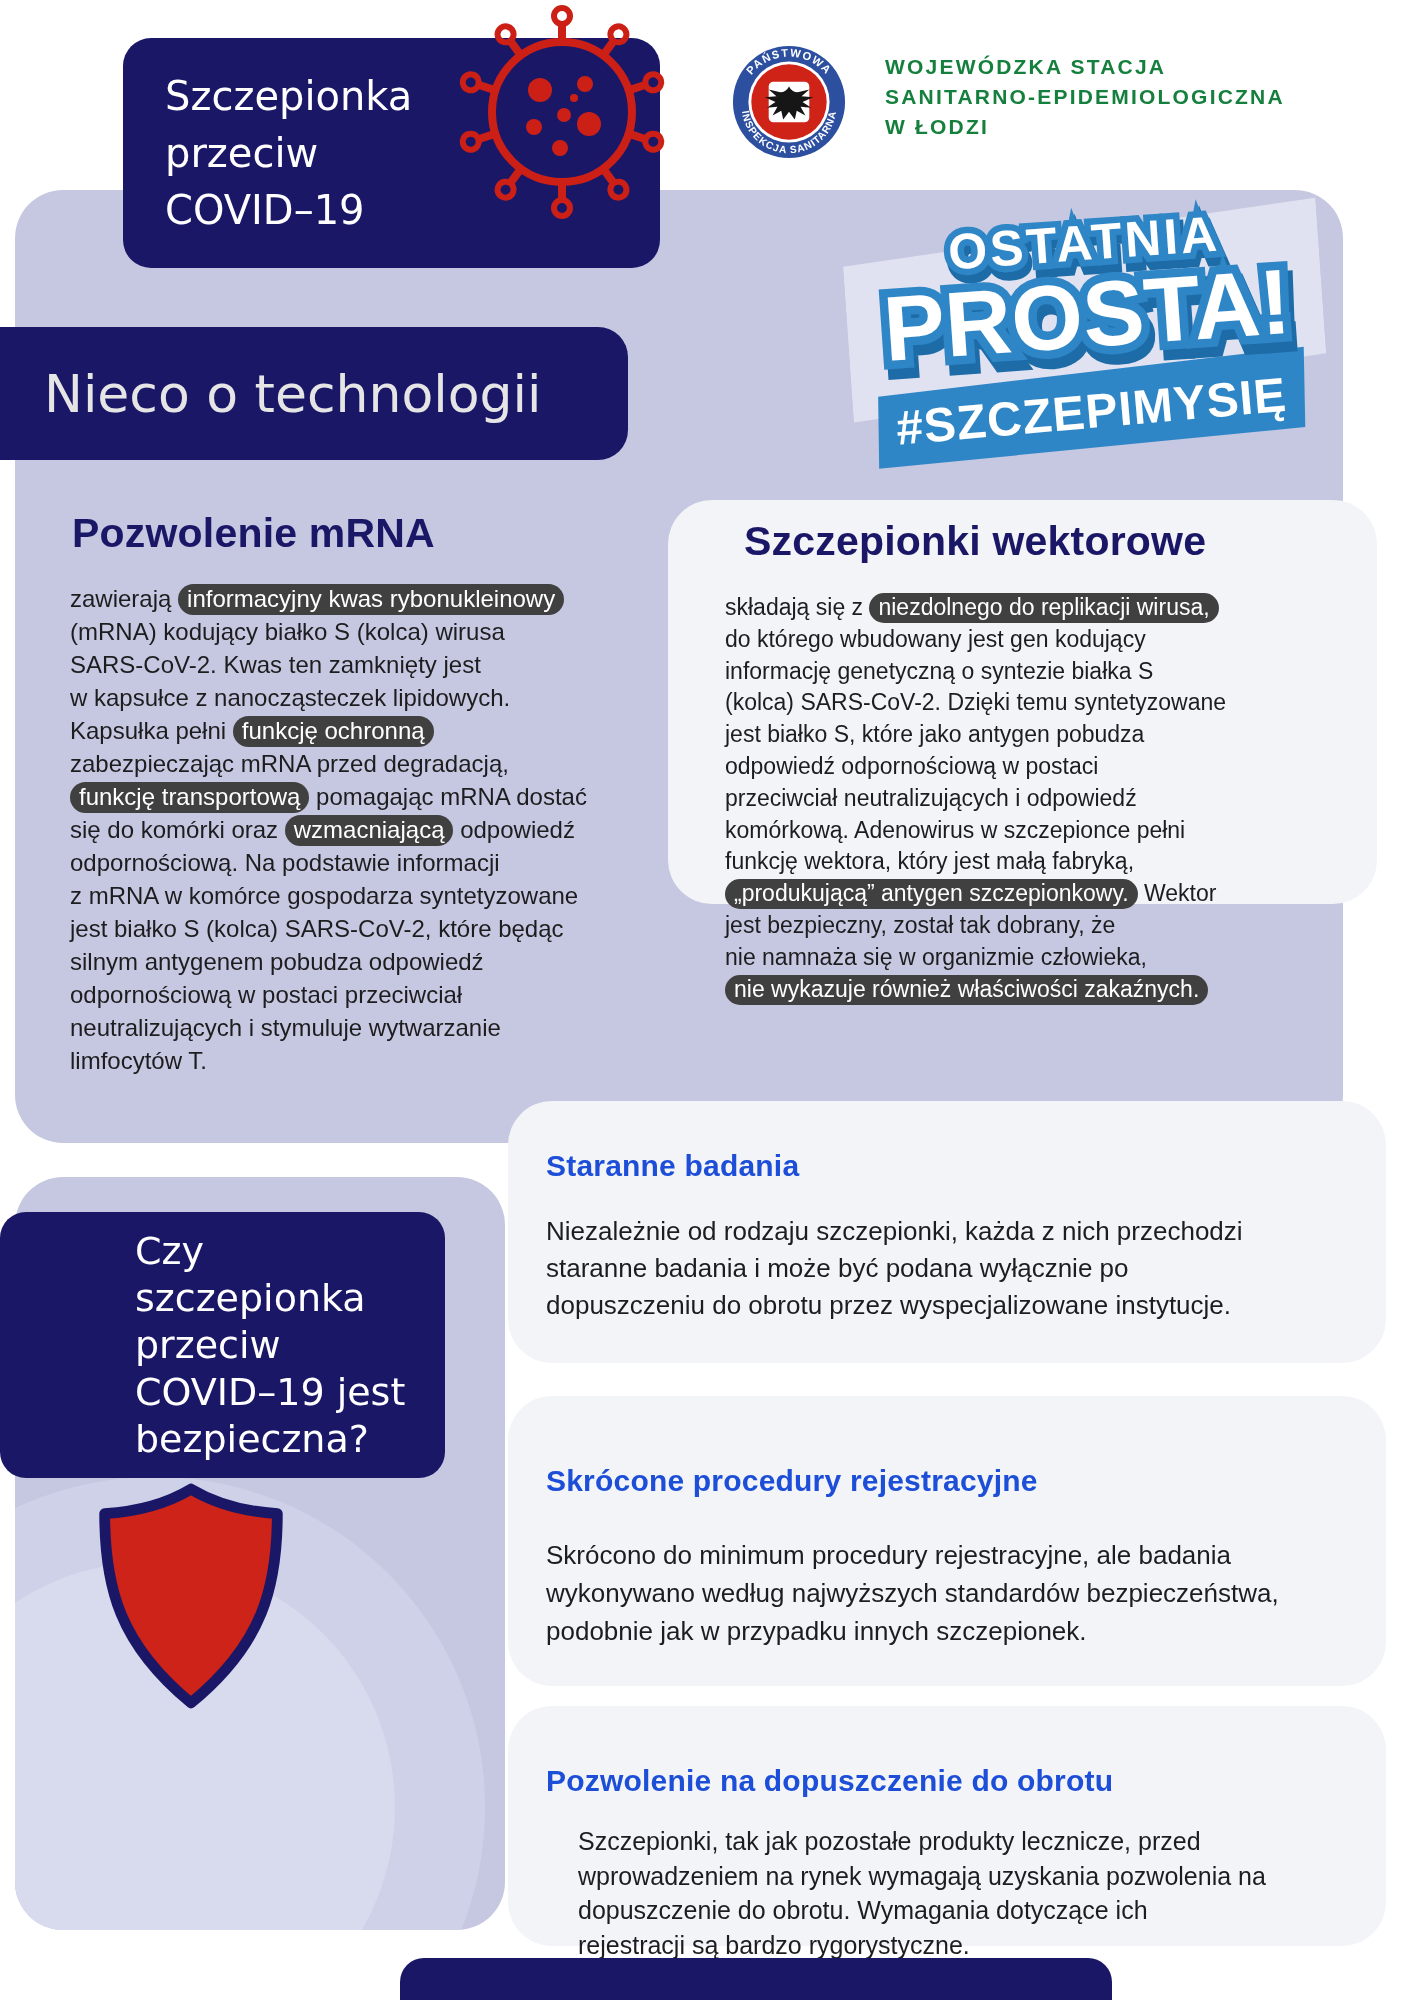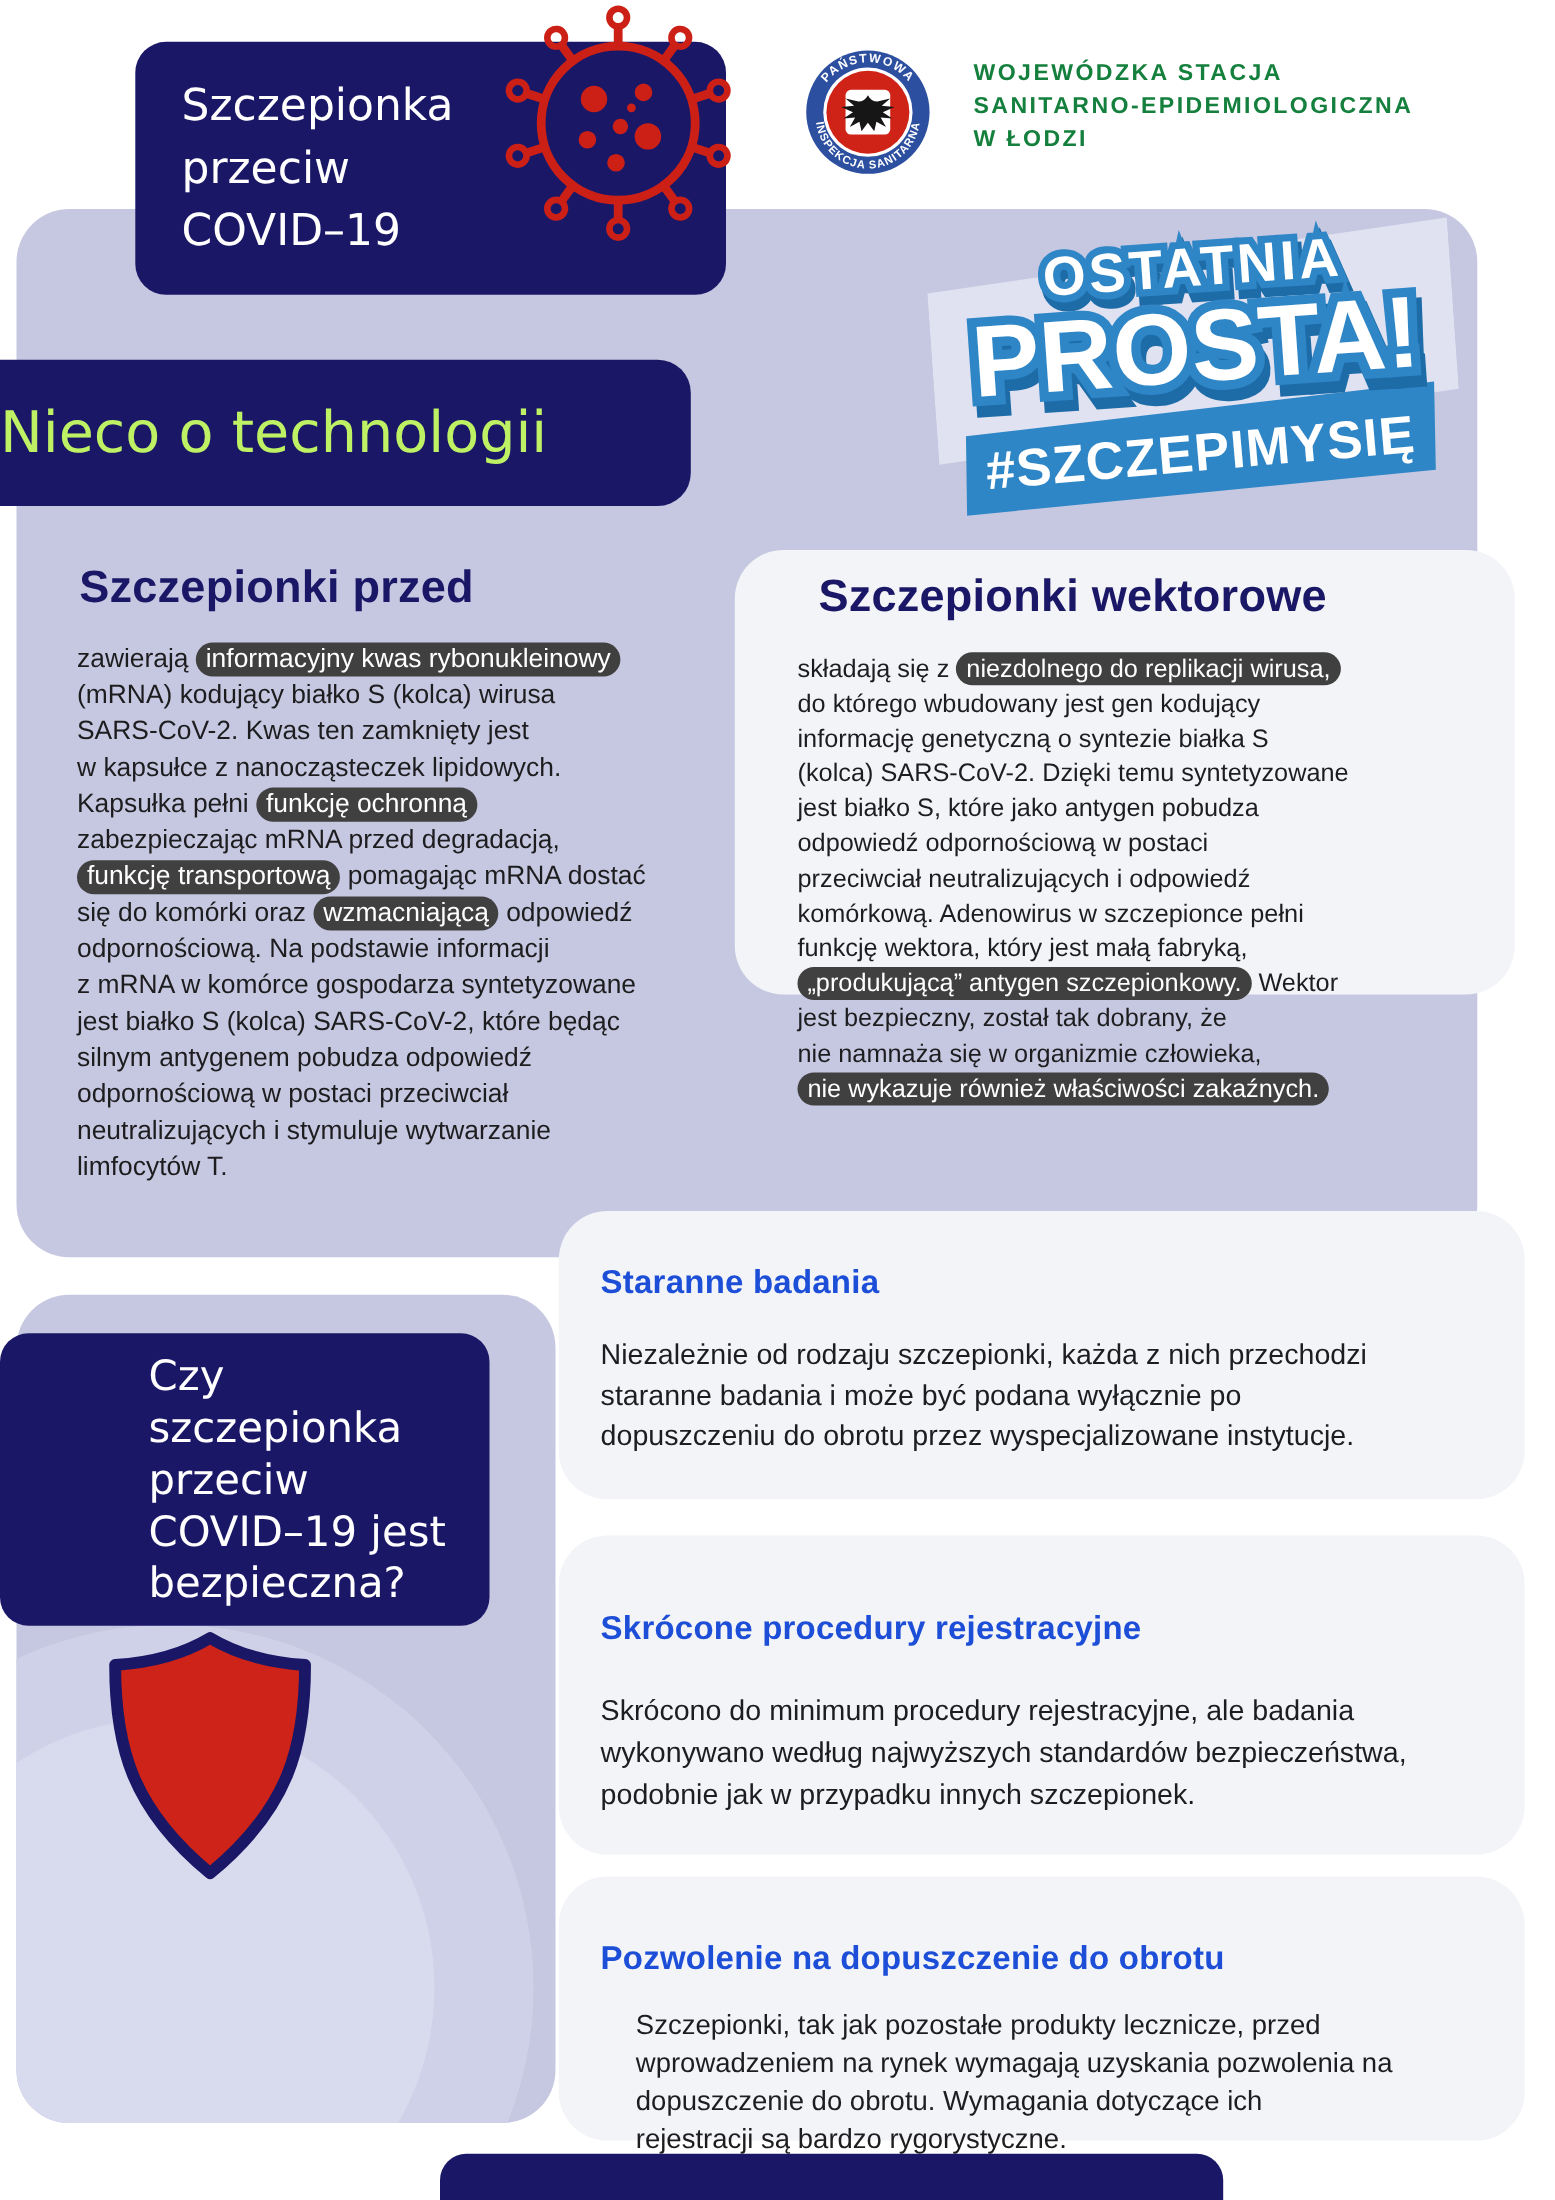--- a/index.html
+++ b/index.html
@@ -90,24 +90,24 @@
     <polygon points="0,50 476,14 476,170 0,206" fill="#e9ebf5" opacity="0.75"></polygon>
     <polygon points="26,182 454,162 450,242 22,254" fill="#2f86c6"></polygon>
     <text x="242" y="64" text-anchor="middle" font-size="50" font-weight="800" fill="#1d6ca8" stroke="#1d6ca8" stroke-width="14" paint-order="stroke" letter-spacing="3" transform="translate(3 4)">OSTATNIA</text>
     <text x="242" y="60" text-anchor="middle" font-size="50" font-weight="800" fill="#ffffff" stroke="#2f86c6" stroke-width="13" paint-order="stroke" letter-spacing="3">OSTATNIA</text>
     <text x="240" y="152" text-anchor="middle" font-size="92" font-weight="800" fill="#1d6ca8" stroke="#1d6ca8" stroke-width="18" paint-order="stroke" transform="translate(4 5)">PROSTA!</text>
     <text x="240" y="147" text-anchor="middle" font-size="92" font-weight="800" fill="#ffffff" stroke="#2f86c6" stroke-width="17" paint-order="stroke">PROSTA!</text>
     <text x="238" y="228" text-anchor="middle" font-size="48" font-weight="800" fill="#ffffff" letter-spacing="1" transform="rotate(-1 238 228)">#SZCZEPIMYSIĘ</text>
   </svg>
 
   <div class="abs navy" style="left:0;top:327px;width:628px;height:133px;border-radius:0 30px 30px 0;display:flex;align-items:center;">
-    <span class="rounded-font" style="color:#bef264;font-size:52px;white-space:nowrap;">Nieco o technologii</span>
+    <span class="rounded-font" style="color:#e5e5e5;font-size:52px;padding-left:44px;white-space:nowrap;">Nieco o technologii</span>
   </div>
 
-  <div class="abs heading" style="left:72px;top:510px;font-size:41px;">Szczepionki przed</div>
+  <div class="abs heading" style="left:72px;top:510px;font-size:41px;">Pozwolenie mRNA</div>
   <div class="abs body-text" style="left:70px;top:582px;width:580px;font-size:24px;line-height:33px;"><span>zawierają </span><span class="hl">informacyjny kwas rybonukleinowy</span><br><span>(mRNA) kodujący białko S (kolca) wirusa</span><br><span>SARS-CoV-2. Kwas ten zamknięty jest</span><br><span>w kapsułce z nanocząsteczek lipidowych.</span><br><span>Kapsułka pełni </span><span class="hl">funkcję ochronną</span><br><span>zabezpieczając mRNA przed degradacją,</span><br><span class="hl">funkcję transportową</span><span> pomagając mRNA dostać</span><br><span>się do komórki oraz </span><span class="hl">wzmacniającą</span><span> odpowiedź</span><br><span>odpornościową. Na podstawie informacji</span><br><span>z mRNA w komórce gospodarza syntetyzowane</span><br><span>jest białko S (kolca) SARS-CoV-2, które będąc</span><br><span>silnym antygenem pobudza odpowiedź</span><br><span>odpornościową w postaci przeciwciał</span><br><span>neutralizujących i stymuluje wytwarzanie</span><br><span>limfocytów T.</span></div>
 
   <div class="abs card" style="left:668px;top:500px;width:709px;height:404px;">
     <div class="heading" style="position:absolute;left:76px;top:18px;font-size:41px;">Szczepionki wektorowe</div>
     <div class="body-text" style="position:absolute;left:57px;top:92px;width:635px;font-size:23px;line-height:31.8px;"><span>składają się z </span><span class="hl">niezdolnego do replikacji wirusa,</span><br><span>do którego wbudowany jest gen kodujący</span><br><span>informację genetyczną o syntezie białka S</span><br><span>(kolca) SARS-CoV-2. Dzięki temu syntetyzowane</span><br><span>jest białko S, które jako antygen pobudza</span><br><span>odpowiedź odpornościową w postaci</span><br><span>przeciwciał neutralizujących i odpowiedź</span><br><span>komórkową. Adenowirus w szczepionce pełni</span><br><span>funkcję wektora, który jest małą fabryką,</span><br><span class="hl">„produkującą” antygen szczepionkowy.</span><span> Wektor</span><br><span>jest bezpieczny, został tak dobrany, że</span><br><span>nie namnaża się w organizmie człowieka,</span><br><span class="hl">nie wykazuje również właściwości zakaźnych.</span></div>
   </div>
 
   <div class="abs navy" style="left:0;top:1212px;width:445px;height:266px;border-radius:26px;">
     <div class="rounded-font" style="position:absolute;left:106px;top:16px;color:#ffffff;font-size:38px;line-height:47px;margin-left:29px;">Czy<br>szczepionka<br>przeciw<br>COVID–19 jest<br>bezpieczna?</div>
   </div>

